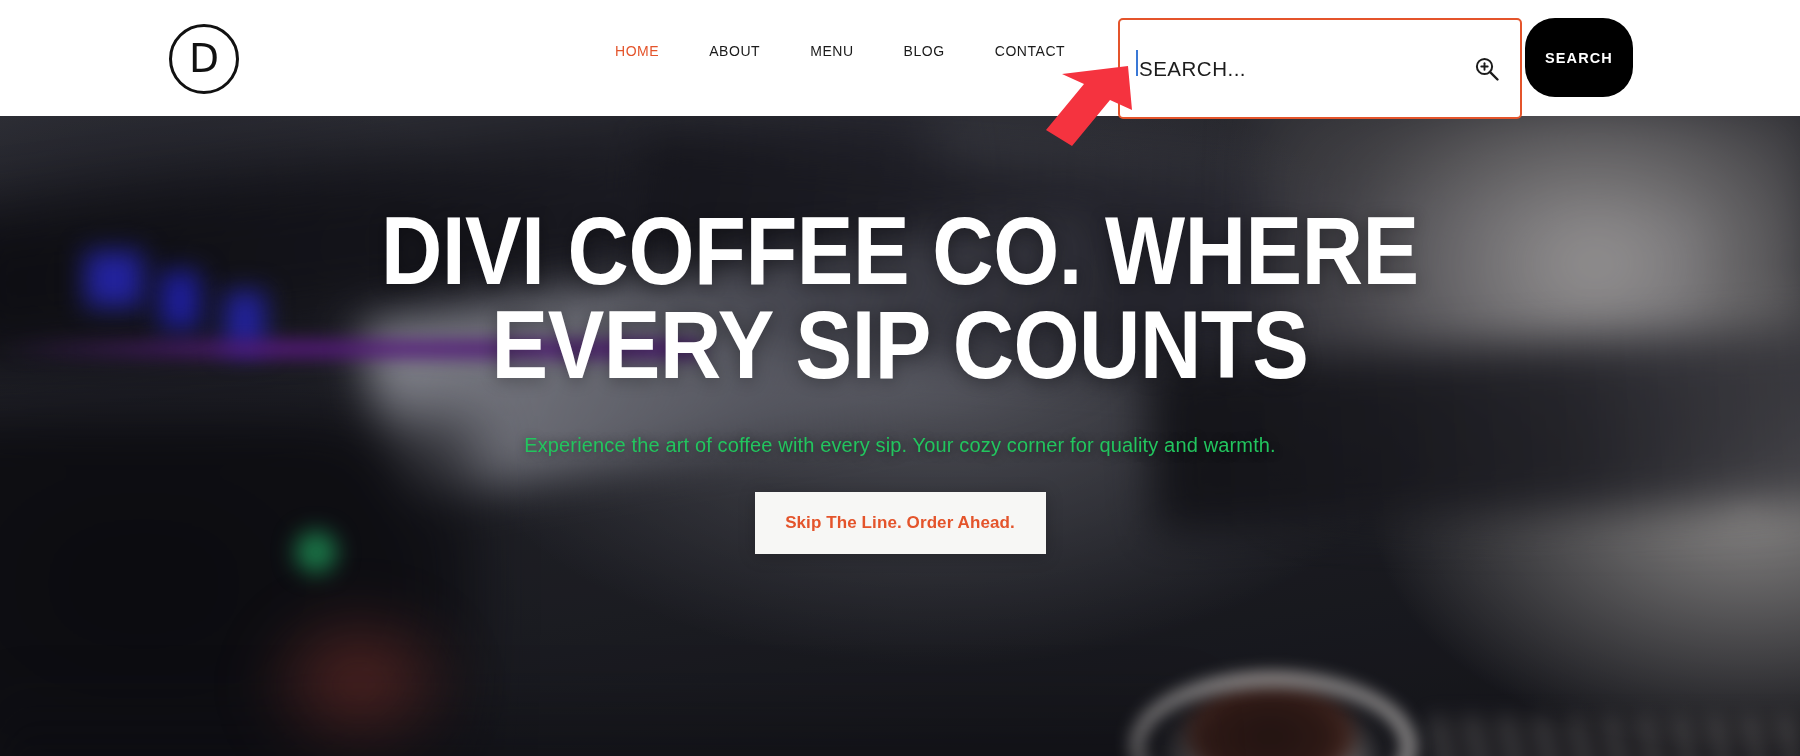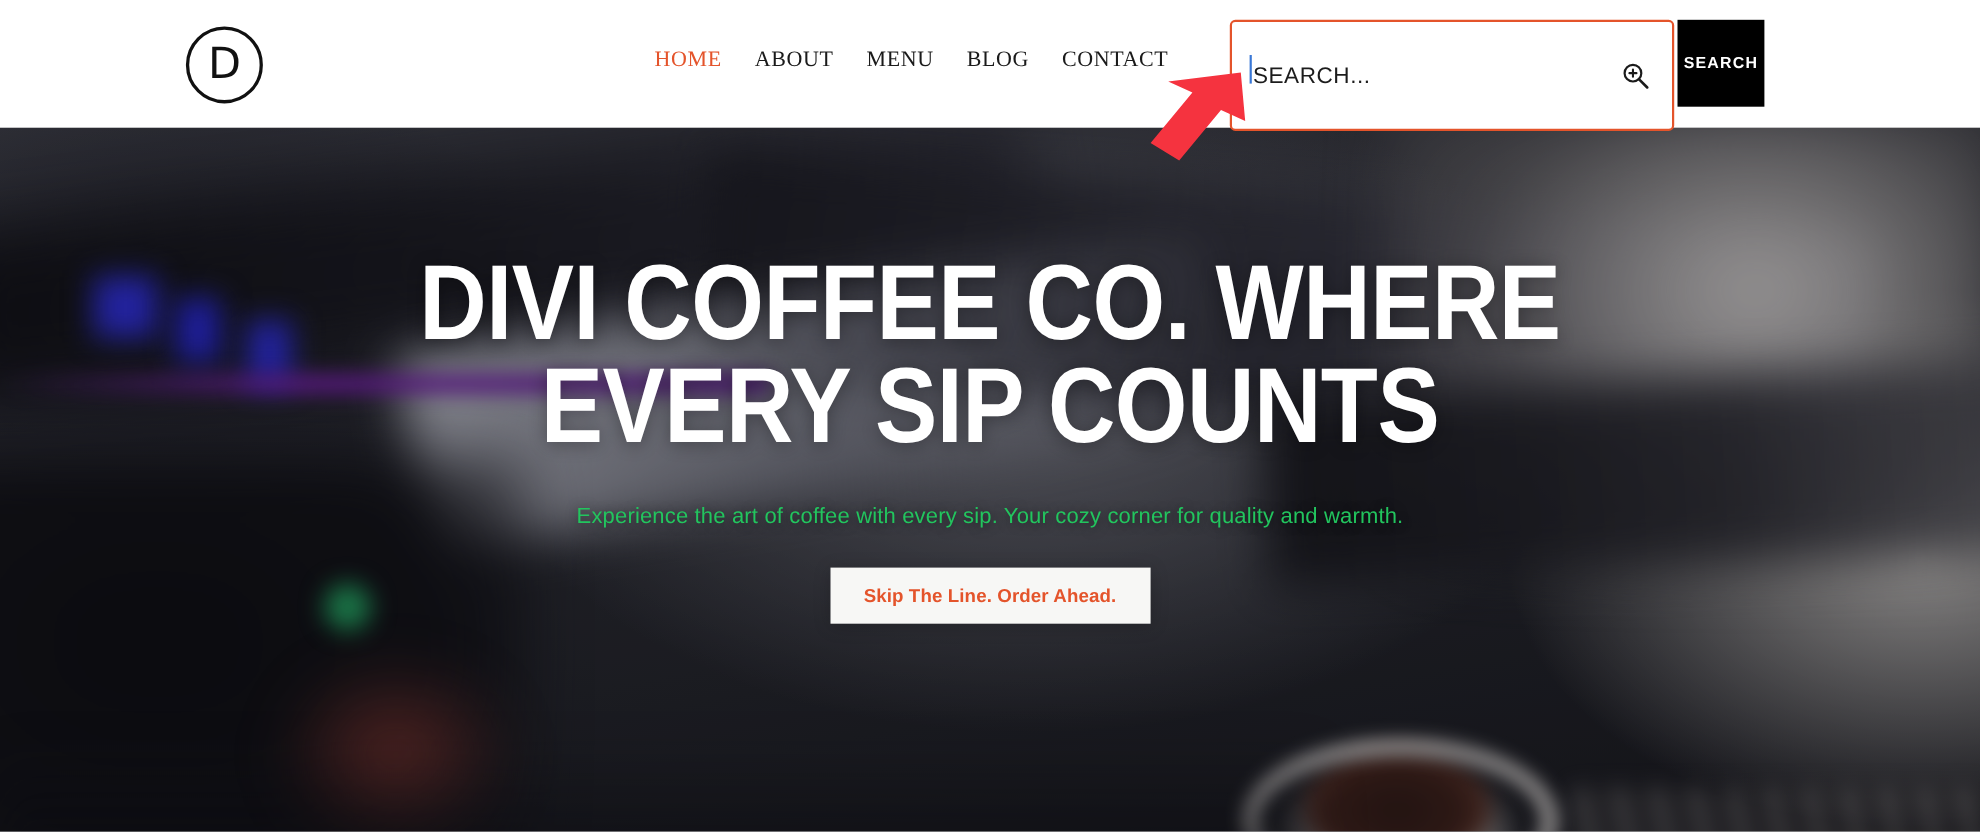--- a/index.html
+++ b/index.html
@@ -39,30 +39,31 @@
     line-height:1;
     letter-spacing:0;
     transform:translateY(-1px);
   }
 
   .nav {
     position:absolute; left:595px; top:43px;
     display:flex; align-items:center; gap:0;
   }
   .nav-item {
-    font-family:Liberation Serif, serif;
-    font-size:20px;
+    font-family:Liberation Sans, sans-serif;
+    font-size:14px;
     font-weight:400;
     letter-spacing:0.55px;
     color:#1a1a1a;
     text-transform:uppercase;
     padding:0 24px 0 0;
     margin-right:6px;
     white-space:nowrap;
     cursor:pointer;
+    margin-left:20px;
   }
   .nav-item:last-child { margin-right:0; padding-right:0; }
   .nav-item.active { color:#e4542b; }
 
   
   .search-wrap {
     position:absolute; left:1118px; top:18px;
     display:flex; align-items:stretch; height:79px;
   }
   .search-field {
@@ -88,25 +89,26 @@
     text-transform:uppercase;
     user-select:none;
   }
   .search-icon {
     position:absolute; right:20px; top:50%;
     transform:translateY(-50%);
     width:26px; height:26px;
     display:flex; align-items:center; justify-content:center;
   }
   .search-btn {
-    width:79px; height:79px;
+    width:108px; height:79px;
     background:#000000;
     display:flex; align-items:center; justify-content:center;
     cursor:pointer;
     margin-left:3px;
+    border-radius:30px;
   }
   .search-btn-label {
     color:#ffffff;
     font-family:"Liberation Sans", sans-serif;
     font-size:14.5px;
     font-weight:700;
     letter-spacing:1.1px;
   }
 
   
@@ -211,21 +213,21 @@
   .hero-overlay {
     position:absolute; inset:0;
     background:rgba(18,18,22,0.30);
   }
 
   .hero-content {
     position:absolute; left:0; top:0;
     width:1800px; height:640px;
     display:flex; flex-direction:column;
     align-items:center;
-    padding-top:112px;
+    padding-top:88px;
     z-index:5;
   }
   .hero-title {
     color:#ffffff;
     font-family:"Liberation Sans", sans-serif;
     font-weight:700;
     font-size:97px;
     line-height:0.97;
     letter-spacing:-0.5px;
     text-align:center;
@@ -238,21 +240,21 @@
     color:#22c55e;
     font-family:"Liberation Sans", sans-serif;
     font-size:20px;
     font-weight:400;
     letter-spacing:0.15px;
     text-align:center;
     text-shadow:0 1px 10px rgba(0,0,0,0.5);
   }
   .hero-cta {
     margin-top:35px;
-    width:291px; height:51px;
+    width:291px; height:62px;
     background:#f7f7f5;
     display:flex; align-items:center; justify-content:center;
     cursor:pointer;
     box-shadow:0 2px 16px rgba(0,0,0,0.22);
   }
   .hero-cta-label {
     color:#e4542b;
     font-family:"Liberation Sans", sans-serif;
     font-size:17px;
     font-weight:700;

